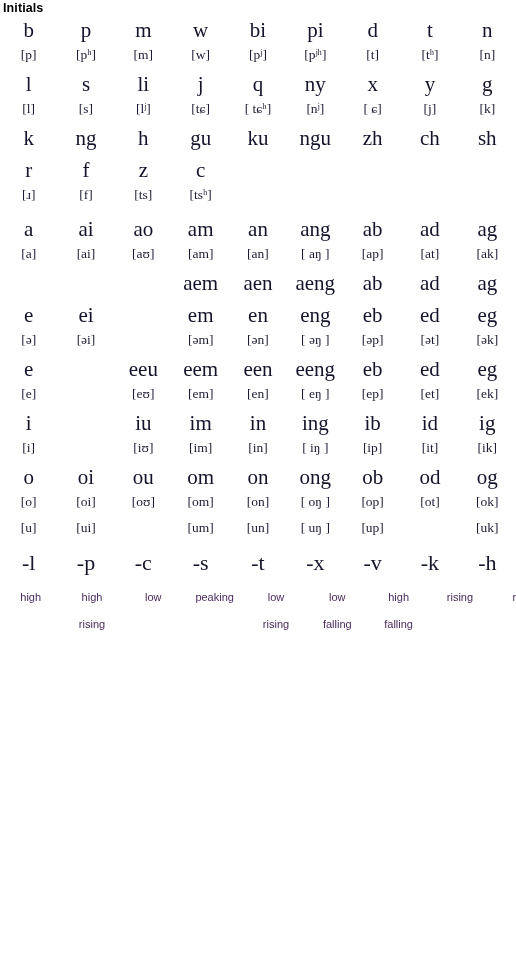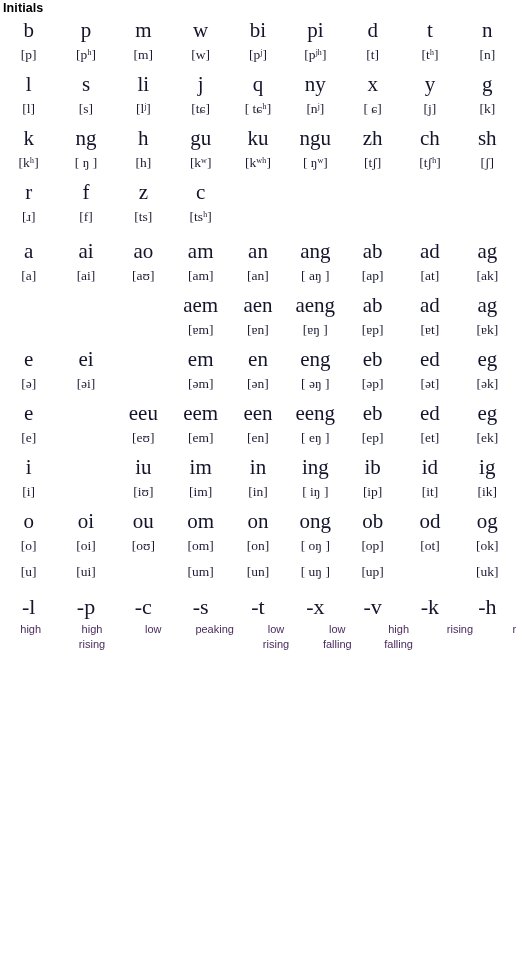--- a/index.html
+++ b/index.html
@@ -63,20 +63,21 @@
   .tones-row-desc .cell {
     font-family: "Liberation Sans", sans-serif;
     font-size: 11px;
     line-height: 15px;
     color: #4a2a5e;
     white-space: normal;
     padding: 0 2px;
   }
   .tones-row-desc .cell .w {
     display: block;
+    margin-top: 12px;
   }
 </style>
 </head>
 <body>
 
 <div class="page">
 
   <div class="section-header">Initials</div>
 
   <div class="grid-row row-letters">
@@ -133,31 +134,20 @@
     <div class="cell">k</div>
     <div class="cell">ng</div>
     <div class="cell">h</div>
     <div class="cell">gu</div>
     <div class="cell">ku</div>
     <div class="cell">ngu</div>
     <div class="cell">zh</div>
     <div class="cell">ch</div>
     <div class="cell">sh</div>
   </div>
-  <div class="grid-row row-ipa">
-    <div class="cell">[kʰ]</div>
-    <div class="cell">[ ŋ ]</div>
-    <div class="cell">[h]</div>
-    <div class="cell">[kʷ]</div>
-    <div class="cell">[kʷʰ]</div>
-    <div class="cell">[ ŋʷ]</div>
-    <div class="cell">[tʃ]</div>
-    <div class="cell">[tʃʰ]</div>
-    <div class="cell">[ʃ]</div>
-  </div>
 
   <div class="spacer-sm"></div>
 
   <div class="grid-row row-letters">
     <div class="cell">r</div>
     <div class="cell">f</div>
     <div class="cell">z</div>
     <div class="cell">c</div>
     <div class="cell"></div>
     <div class="cell"></div>
@@ -208,31 +198,20 @@
   <div class="grid-row row-letters">
     <div class="cell"></div>
     <div class="cell"></div>
     <div class="cell"></div>
     <div class="cell">aem</div>
     <div class="cell">aen</div>
     <div class="cell">aeng</div>
     <div class="cell">ab</div>
     <div class="cell">ad</div>
     <div class="cell">ag</div>
-  </div>
-  <div class="grid-row row-ipa">
-    <div class="cell"></div>
-    <div class="cell"></div>
-    <div class="cell"></div>
-    <div class="cell">[ɐm]</div>
-    <div class="cell">[ɐn]</div>
-    <div class="cell">[ɐŋ ]</div>
-    <div class="cell">[ɐp]</div>
-    <div class="cell">[ɐt]</div>
-    <div class="cell">[ɐk]</div>
   </div>
 
   <div class="spacer-sm"></div>
 
   <div class="grid-row row-letters">
     <div class="cell">e</div>
     <div class="cell">ei</div>
     <div class="cell"></div>
     <div class="cell">em</div>
     <div class="cell">en</div>

